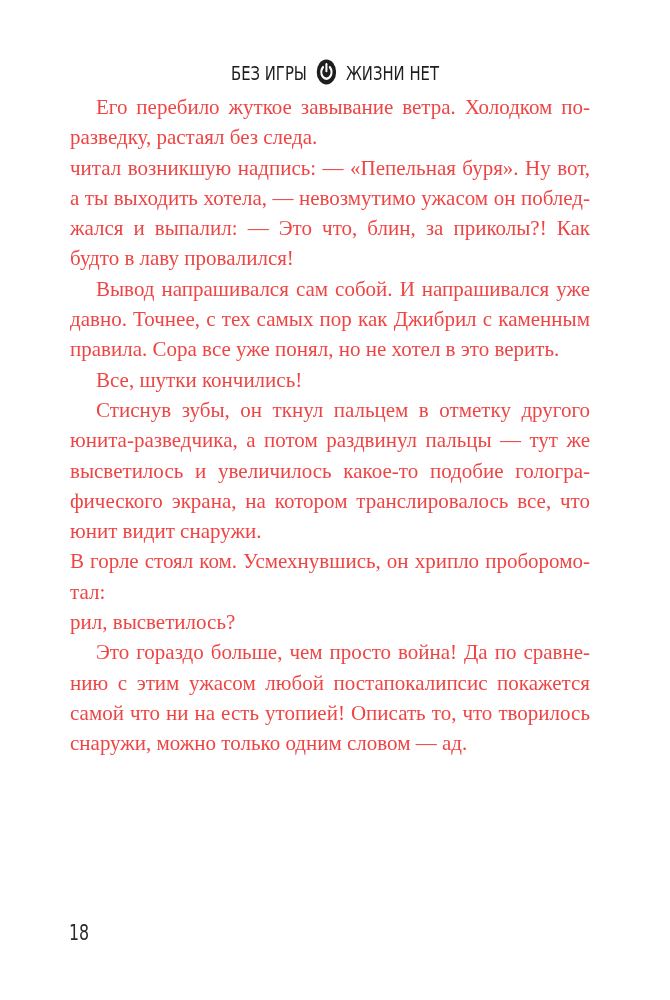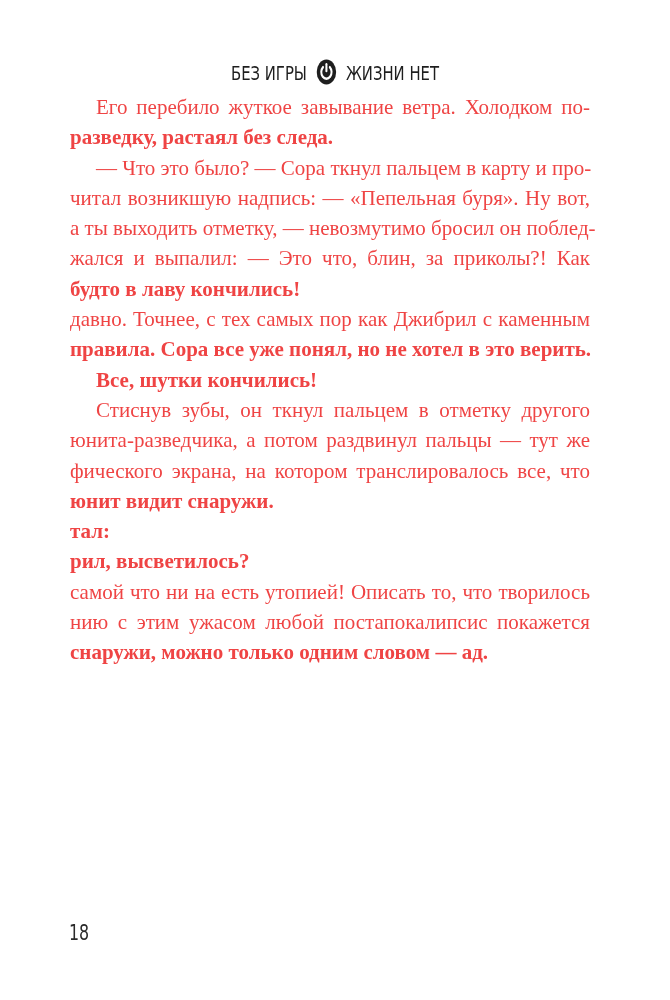--- a/index.html
+++ b/index.html
@@ -43,21 +43,21 @@
     color: #ef4444;
   }
   .line {
     display: block;
     height: 30.3px;
     white-space: nowrap;
     text-align: justify;
     text-align-last: justify;
     overflow: visible;
   }
-  .line.last { text-align-last: left; font-weight: bold; }
+  .line.last { text-align-last: left; }
   .line.indent { padding-left: 26px; }
   .page-number {
     position: absolute;
     top: 918px; left: 69px;
     font-family: "DejaVu Sans", sans-serif;
     font-size: 22px;
     color: #2a2a2a;
     transform: scaleX(0.72);
     transform-origin: 0 0;
     line-height: 30px;
@@ -73,45 +73,48 @@
     <line x1="13" y1="5.2" x2="13" y2="12" stroke="#ffffff" stroke-width="2.6" stroke-linecap="round"></line>
   </svg><span class="part">ЖИЗНИ НЕТ</span>
 </div>
 
 <div class="body-text">
   <div>
     <span class="line indent">Его перебило жуткое завывание ветра. Холодком по-</span>
     <span class="line last">разведку, растаял без следа.</span>
   </div>
   <div>
-    <span class="line indent">— Что это было? — Сора ткнул пальцем в карту и про-</span>
     <span class="line">читал возникшую надпись: — «Пепельная буря». Ну вот,</span>
-    <span class="line">а ты выходить отметку, — невозмутимо бросил он поблед-</span>
+    <span class="line">а ты выходить хотела, — невозмутимо ужасом он поблед-</span>
     <span class="line">жался и выпалил: — Это что, блин, за приколы?! Как</span>
-    <span class="line last">будто в лаву кончились!</span>
+    <span class="line last">будто в лаву провалился!</span>
   </div>
   <div>
+    <span class="line indent">Вывод напрашивался сам собой. И напрашивался уже</span>
     <span class="line">давно. Точнее, с тех самых пор как Джибрил с каменным</span>
     <span class="line last">правила. Сора все уже понял, но не хотел в это верить.</span>
   </div>
   <div>
     <span class="line indent last">Все, шутки кончились!</span>
   </div>
   <div>
     <span class="line indent">Стиснув зубы, он ткнул пальцем в отметку другого</span>
     <span class="line">юнита-разведчика, а потом раздвинул пальцы — тут же</span>
+    <span class="line">высветилось и увеличилось какое-то подобие гологра-</span>
     <span class="line">фического экрана, на котором транслировалось все, что</span>
     <span class="line last">юнит видит снаружи.</span>
   </div>
   <div>
+    <span class="line">В горле стоял ком. Усмехнувшись, он хрипло проборомо-</span>
     <span class="line last">тал:</span>
   </div>
   <div>
     <span class="line last">рил, высветилось?</span>
   </div>
   <div>
+    <span class="line indent">Это гораздо больше, чем просто война! Да по сравне-</span>
+    <span class="line">нию с этим ужасом любой постапокалипсис покажется</span>
     <span class="line">самой что ни на есть утопией! Описать то, что творилось</span>
-    <span class="line">нию с этим ужасом любой постапокалипсис покажется</span>
     <span class="line last">снаружи, можно только одним словом — ад.</span>
   </div>
 </div>
 
 <div class="page-number">18</div>
 
 </body></html>

